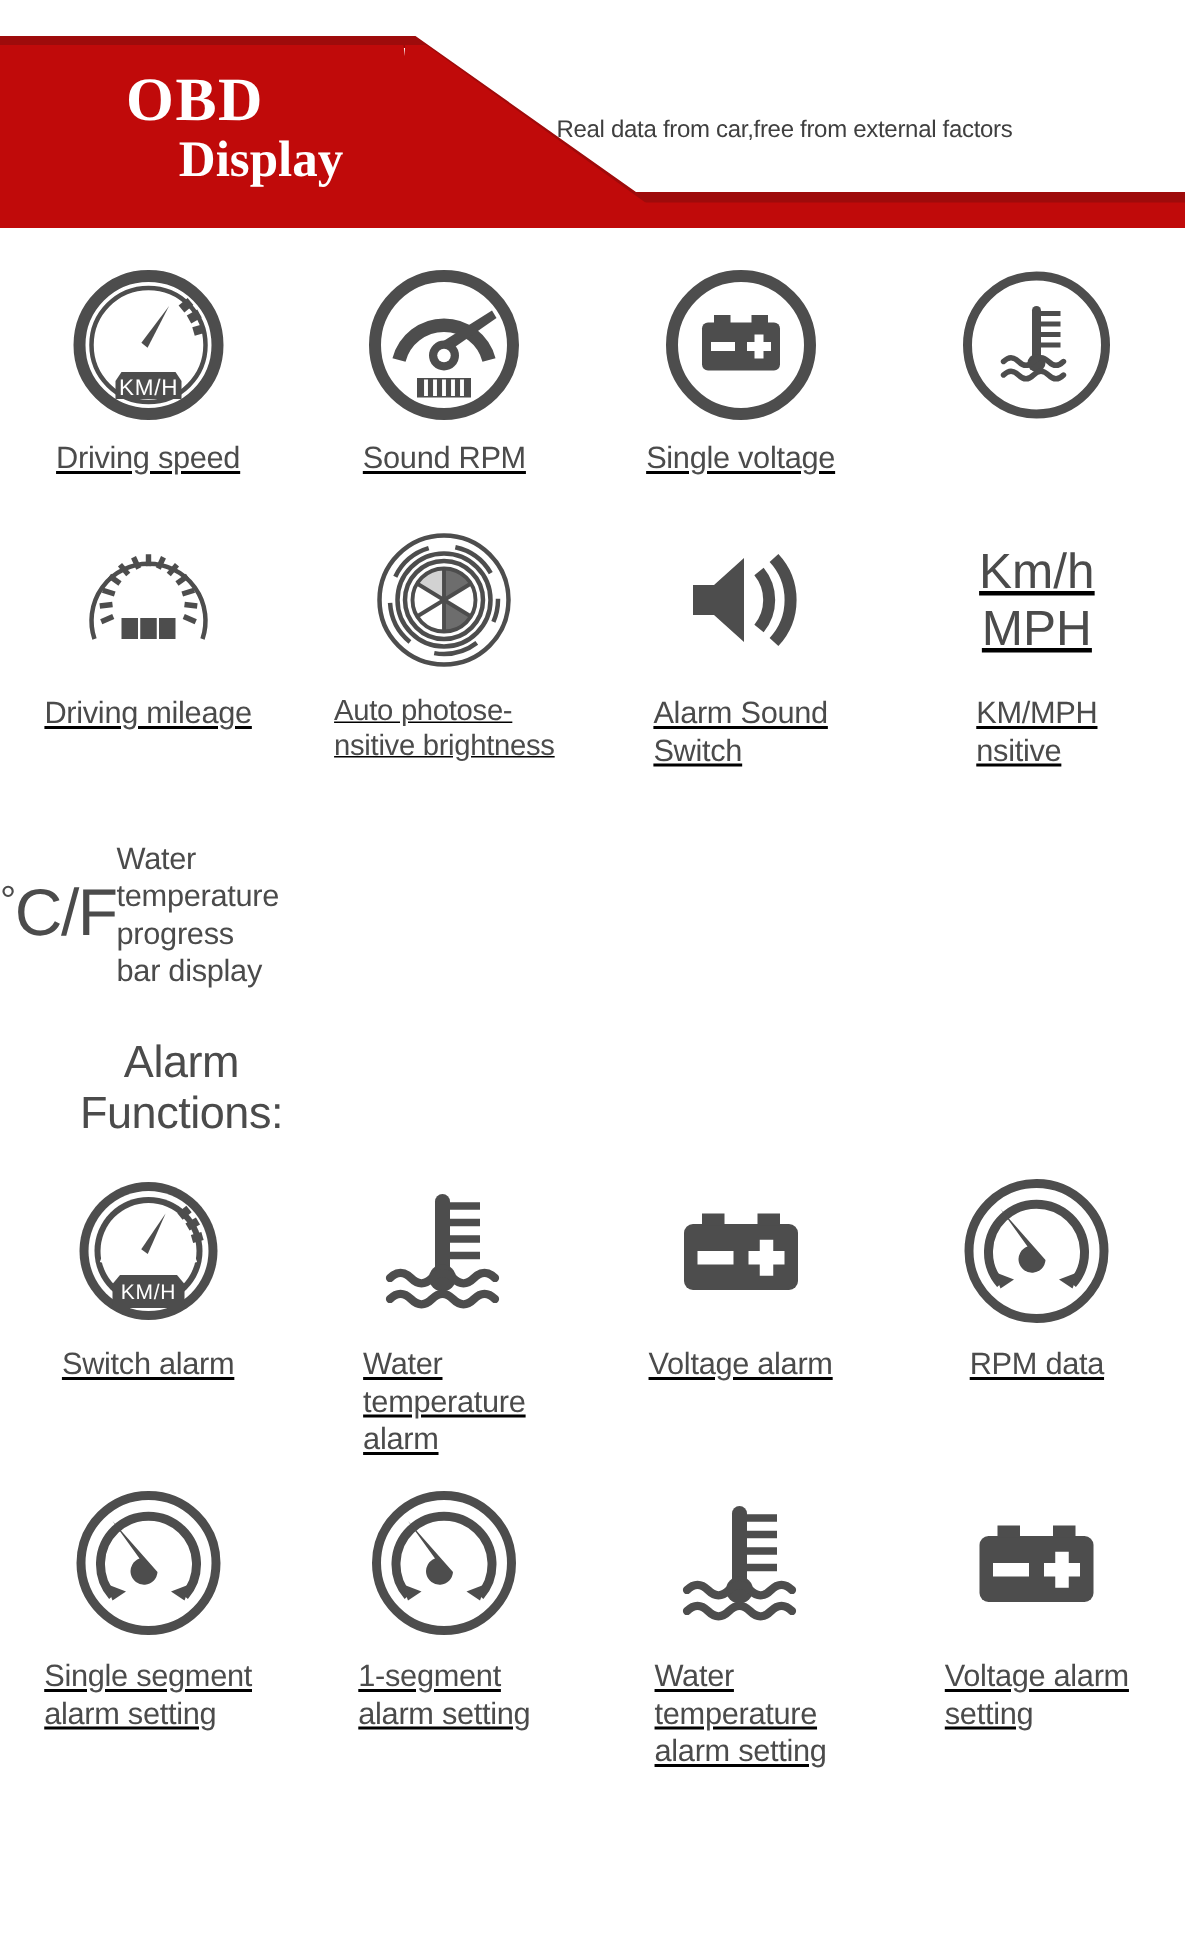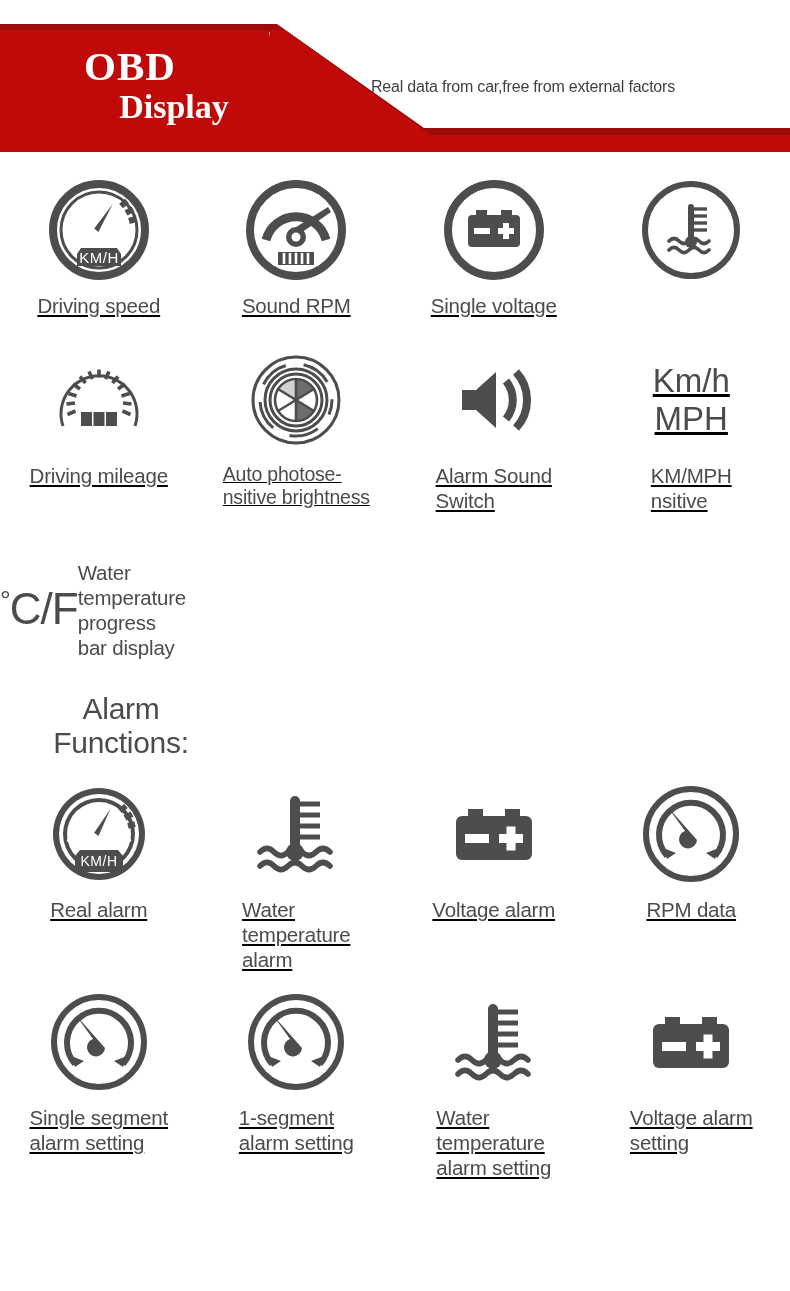--- a/index.html
+++ b/index.html
@@ -382,21 +382,21 @@
           <path d="M52 54 L47 52 L57 25 Z" fill="#4d4d4d" transform="rotate(14 52 52)"></path>
           <g stroke="#4d4d4d" stroke-width="5.5" stroke-linecap="butt">
             <line x1="73" y1="29" x2="79" y2="24"></line>
             <line x1="78" y1="36" x2="85" y2="32"></line>
             <line x1="81" y1="44" x2="88" y2="42"></line>
           </g>
           <path d="M28 74 L33 68 L71 68 L76 74 L76 90 L28 90 Z" fill="#4d4d4d"></path>
           <text x="52" y="84" text-anchor="middle" fill="#ffffff" font-family="Liberation Sans, sans-serif" font-size="14" letter-spacing="0.5">KM/H</text>
         </svg>
       </div>
-      <div class="cell-label">Real alarm</div>
+      <div class="cell-label">Switch alarm</div>
     </div>
 
     <div class="cell">
       <div class="cell-icon">
         <svg width="104" height="104" viewBox="0 0 104 104">
           <rect x="46" y="14" width="10" height="54" rx="5" fill="#4d4d4d"></rect>
           <circle cx="51" cy="70" r="9" fill="#4d4d4d"></circle>
           <g stroke="#4d4d4d" stroke-width="5" stroke-linecap="butt">
             <line x1="56" y1="22" x2="76" y2="22"></line>
             <line x1="56" y1="33" x2="76" y2="33"></line>

